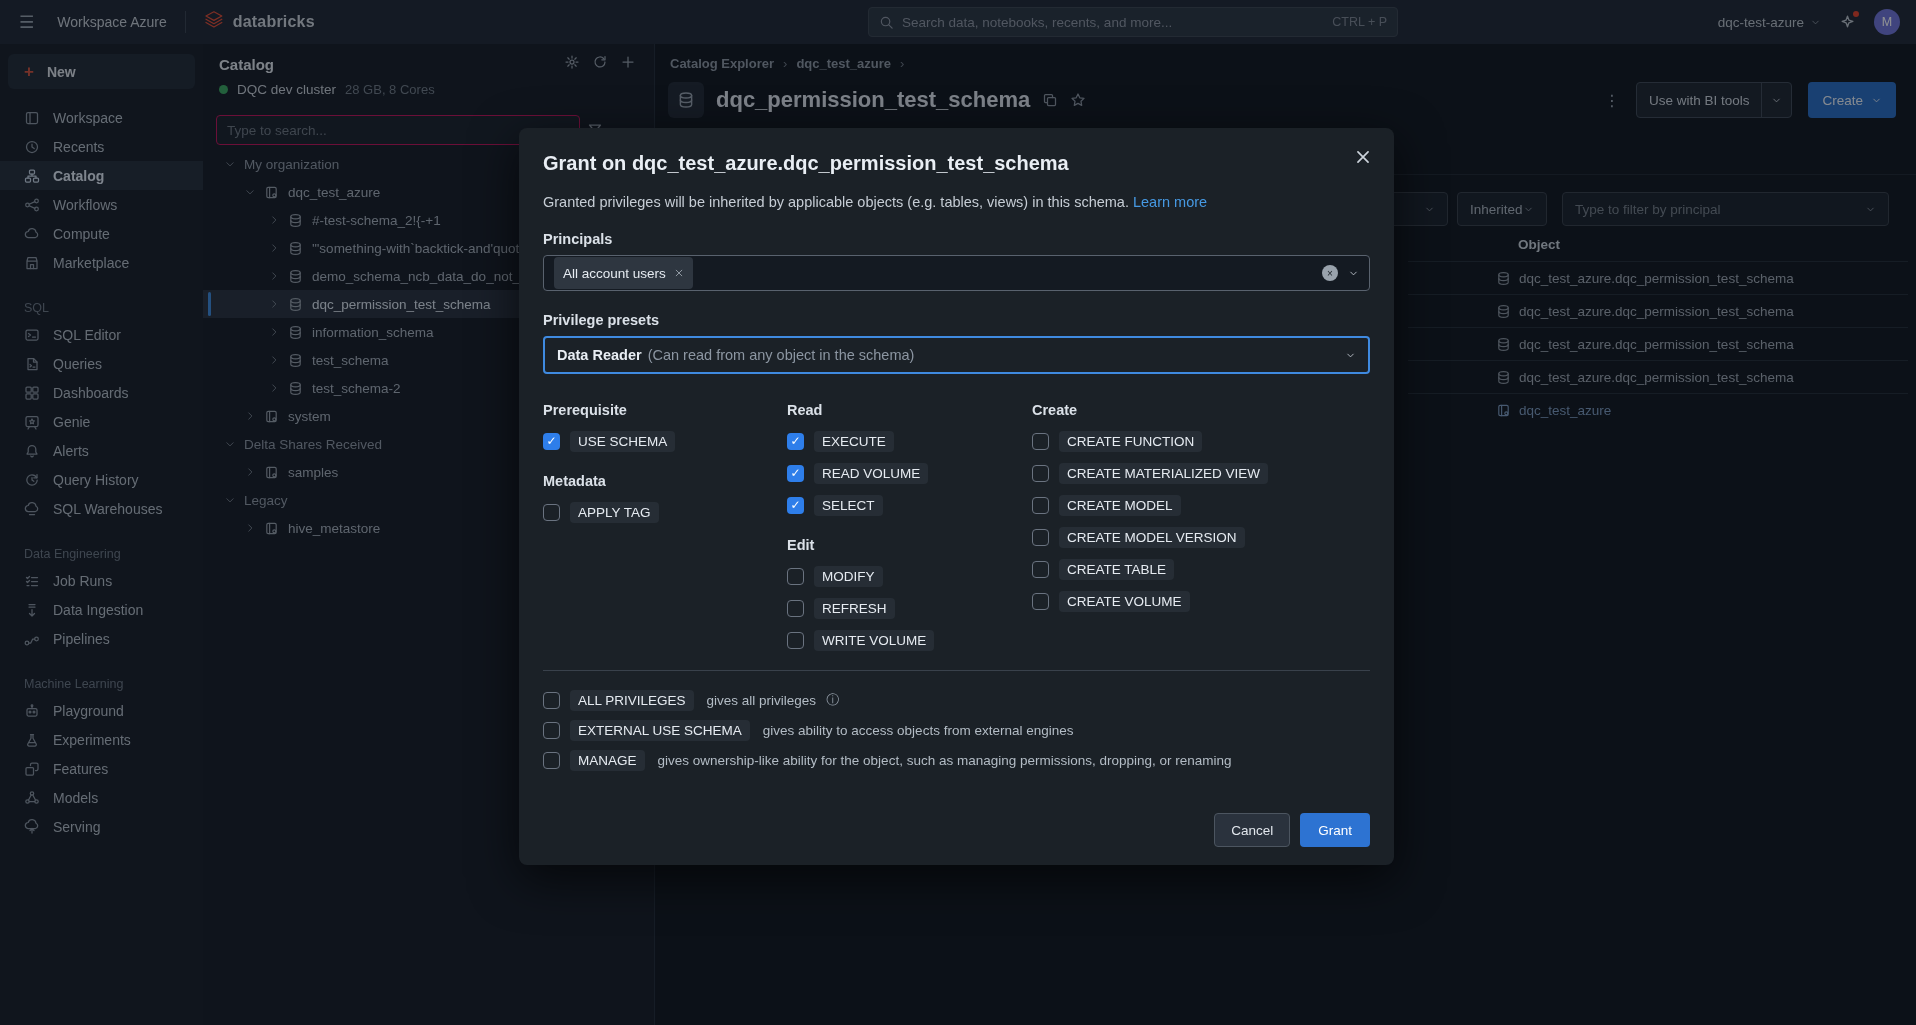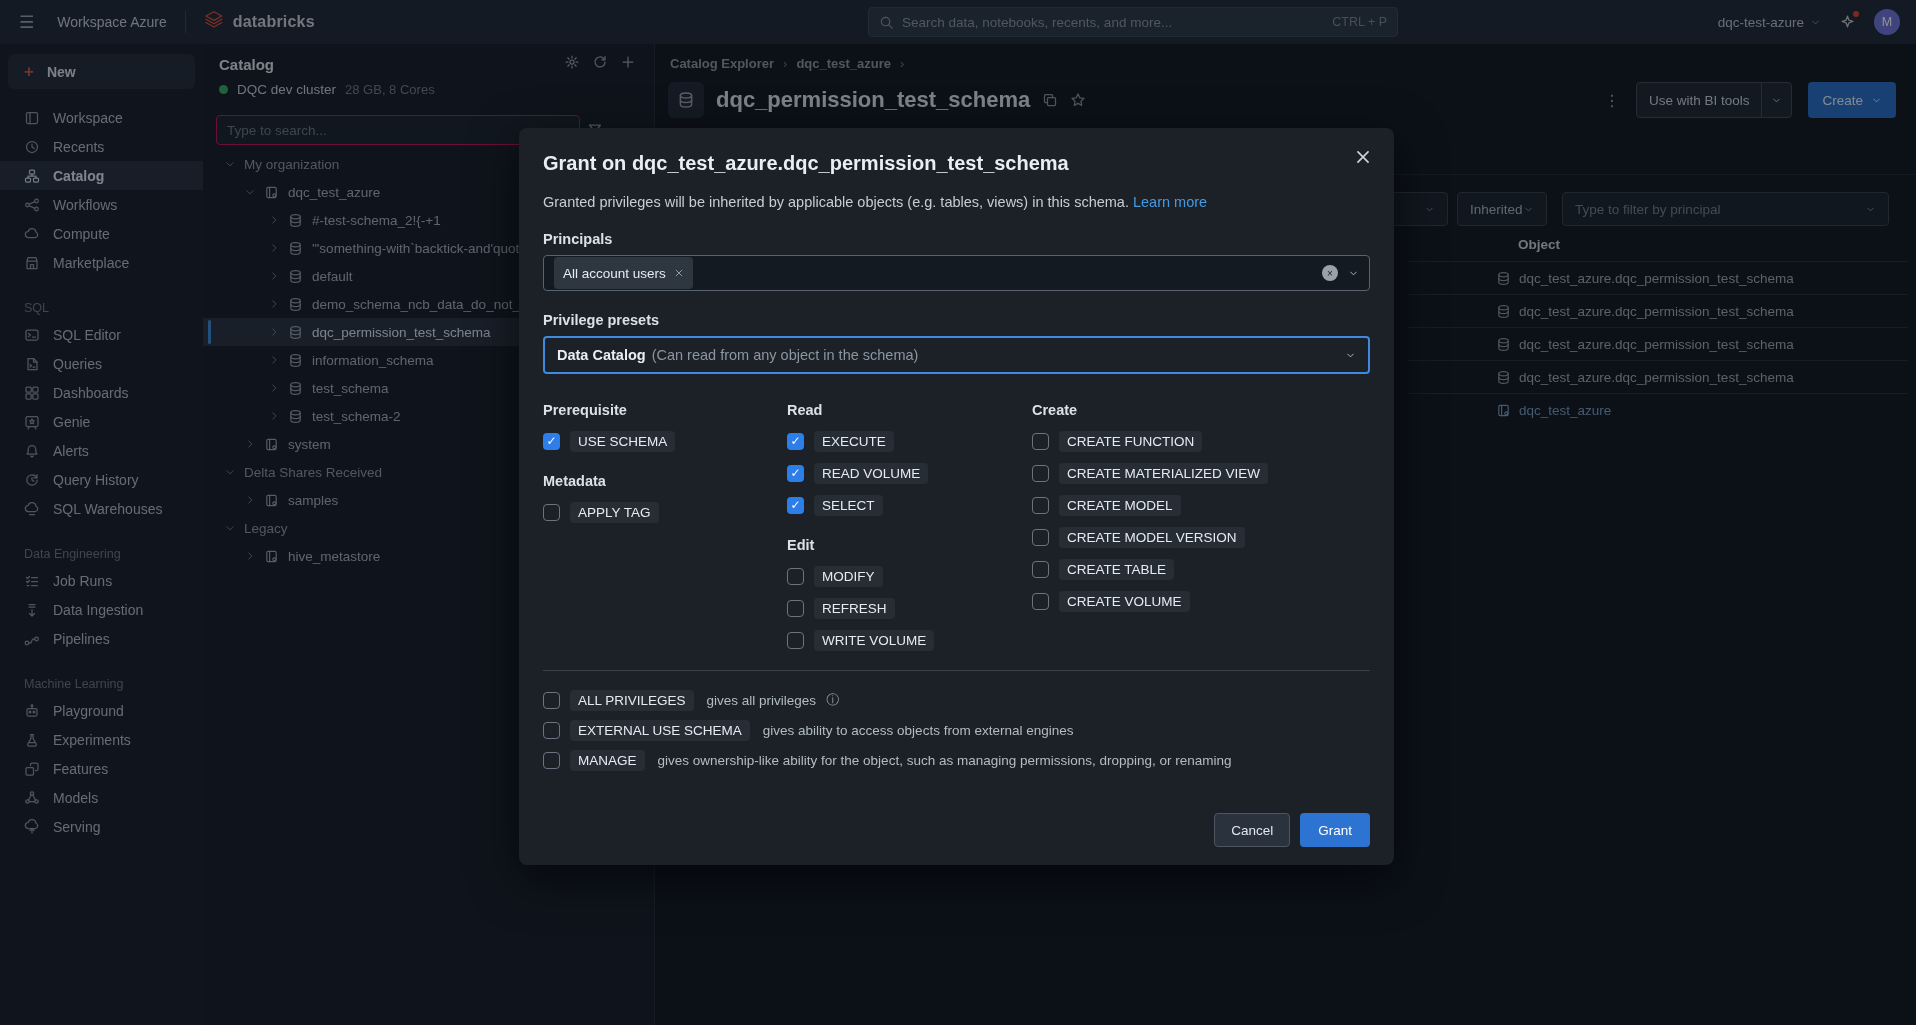--- a/index.html
+++ b/index.html
@@ -572,29 +572,20 @@
           </svg>
         <span class="tlabel">'"something-with`backtick-and'quotes'+''</span>
       </div>
       <div class="trow lv2">
         <svg class="ic tchev" viewBox="0 0 16 16">
             <path d="M6 3l5 5-5 5"></path>
           </svg>
         <svg class="ic node" viewBox="0 0 16 16">
             <use href="#i-db"></use>
           </svg>
-        <span class="tlabel">default</span>
-      </div>
-      <div class="trow lv2">
-        <svg class="ic tchev" viewBox="0 0 16 16">
-            <path d="M6 3l5 5-5 5"></path>
-          </svg>
-        <svg class="ic node" viewBox="0 0 16 16">
-            <use href="#i-db"></use>
-          </svg>
         <span class="tlabel">demo_schema_ncb_data_do_not_edit</span>
       </div>
       <div class="trow lv2 selected">
         <svg class="ic tchev" viewBox="0 0 16 16">
             <path d="M6 3l5 5-5 5"></path>
           </svg>
         <svg class="ic node" viewBox="0 0 16 16">
             <use href="#i-db"></use>
           </svg>
         <span class="tlabel">dqc_permission_test_schema</span>
@@ -792,21 +783,21 @@
         <span class="car">
             <svg class="ic" viewBox="0 0 16 16">
               <use href="#i-chev"></use>
             </svg>
           </span>
       </span>
     </div>
 
     <div class="m-label">Privilege presets</div>
     <div class="preset">
-      <span class="pv">Data Catalog</span>
+      <span class="pv">Data Reader</span>
       <span class="pd">(Can read from any object in the schema)</span>
       <span class="car">
           <svg class="ic" viewBox="0 0 16 16">
             <use href="#i-chev"></use>
           </svg>
         </span>
     </div>
 
     <div class="grid">
       <div class="gcol1">

